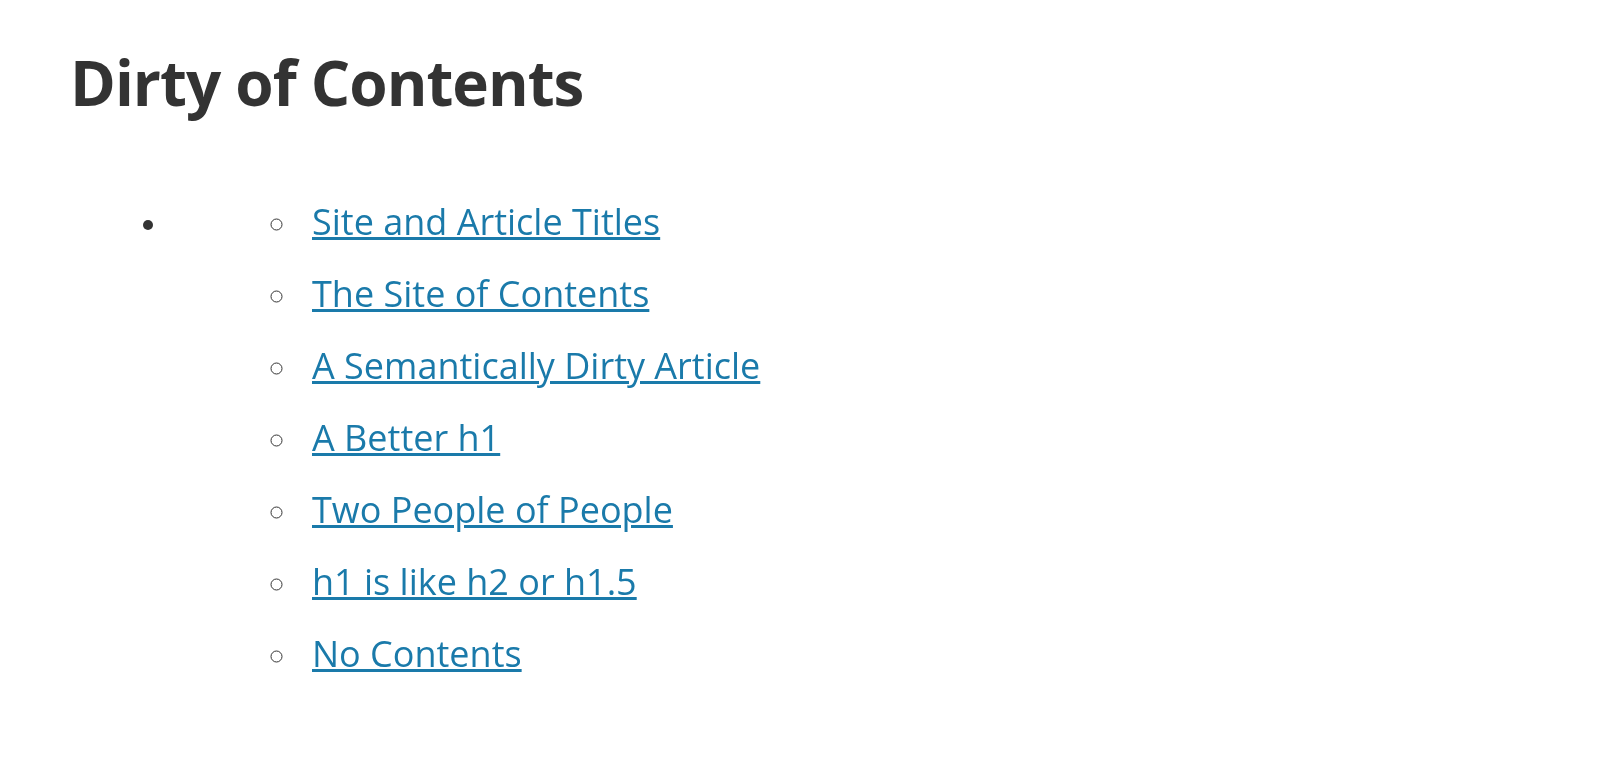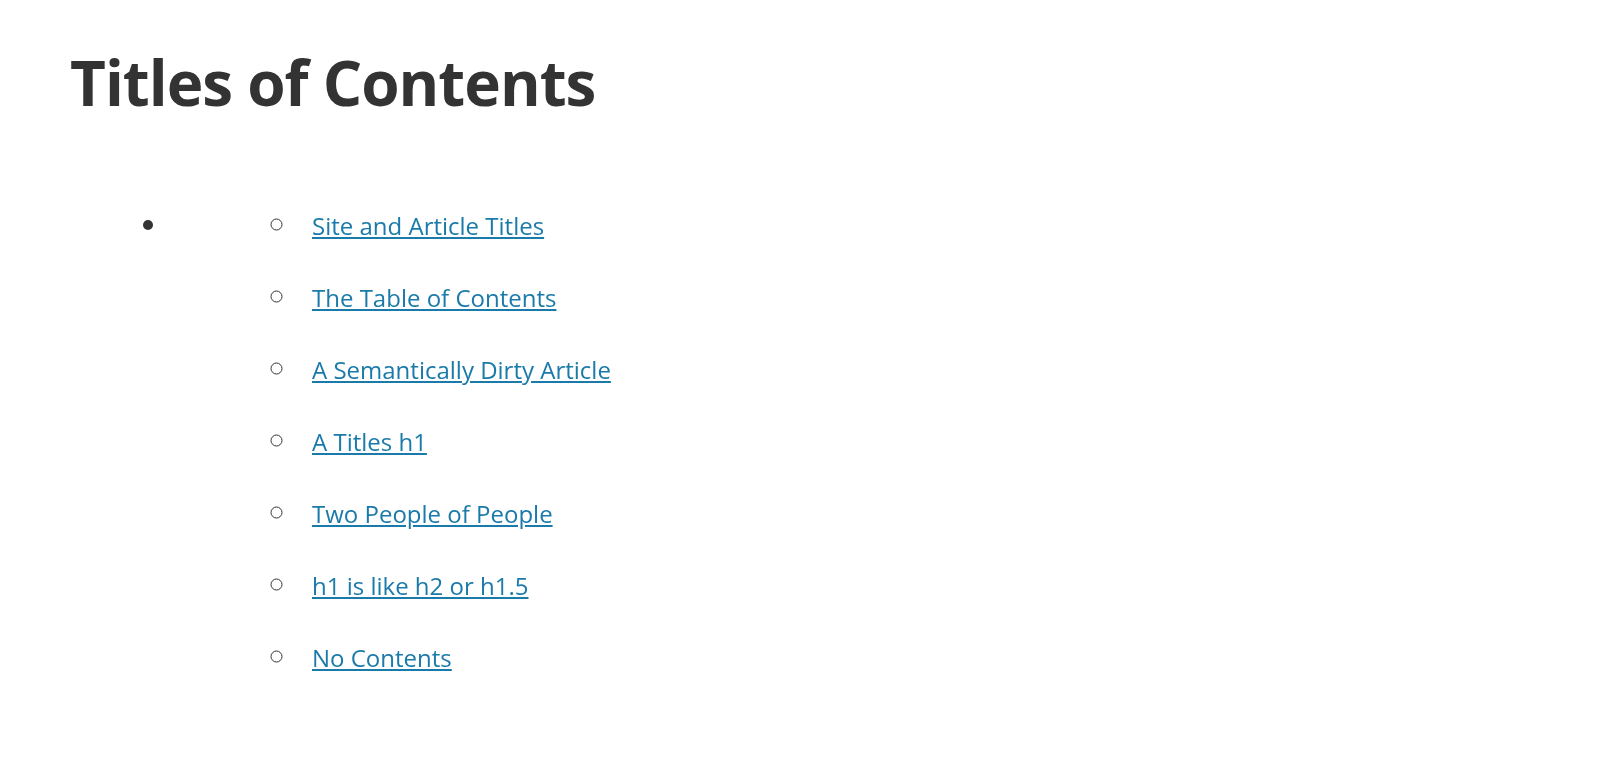--- a/index.html
+++ b/index.html
@@ -40,43 +40,43 @@
     ul.inner > li::marker {
       color: #333333;
       font-size: 32px;
     }
     ul.inner li {
       padding-left: 12px;
     }
     a.toc-link {
       color: #1a7aaa;
       text-decoration: underline;
-      font-size: 24px;
+      font-size: 36px;
       font-weight: 400;
     }
   </style>
 </head>
 <body>
 
-<h2 class="toc-title">Titles of Contents</h2>
+<h2 class="toc-title">Dirty of Contents</h2>
 
 <ul class="outer">
   <li>
     <ul class="inner">
       <li>
         <a href="#" class="toc-link">Site and Article Titles</a>
       </li>
       <li>
-        <a href="#" class="toc-link">The Table of Contents</a>
+        <a href="#" class="toc-link">The Site of Contents</a>
       </li>
       <li>
         <a href="#" class="toc-link">A Semantically Dirty Article</a>
       </li>
       <li>
-        <a href="#" class="toc-link">A Titles h1</a>
+        <a href="#" class="toc-link">A Better h1</a>
       </li>
       <li>
         <a href="#" class="toc-link">Two People of People</a>
       </li>
       <li>
         <a href="#" class="toc-link">h1 is like h2 or h1.5</a>
       </li>
       <li>
         <a href="#" class="toc-link">No Contents</a>
       </li>

